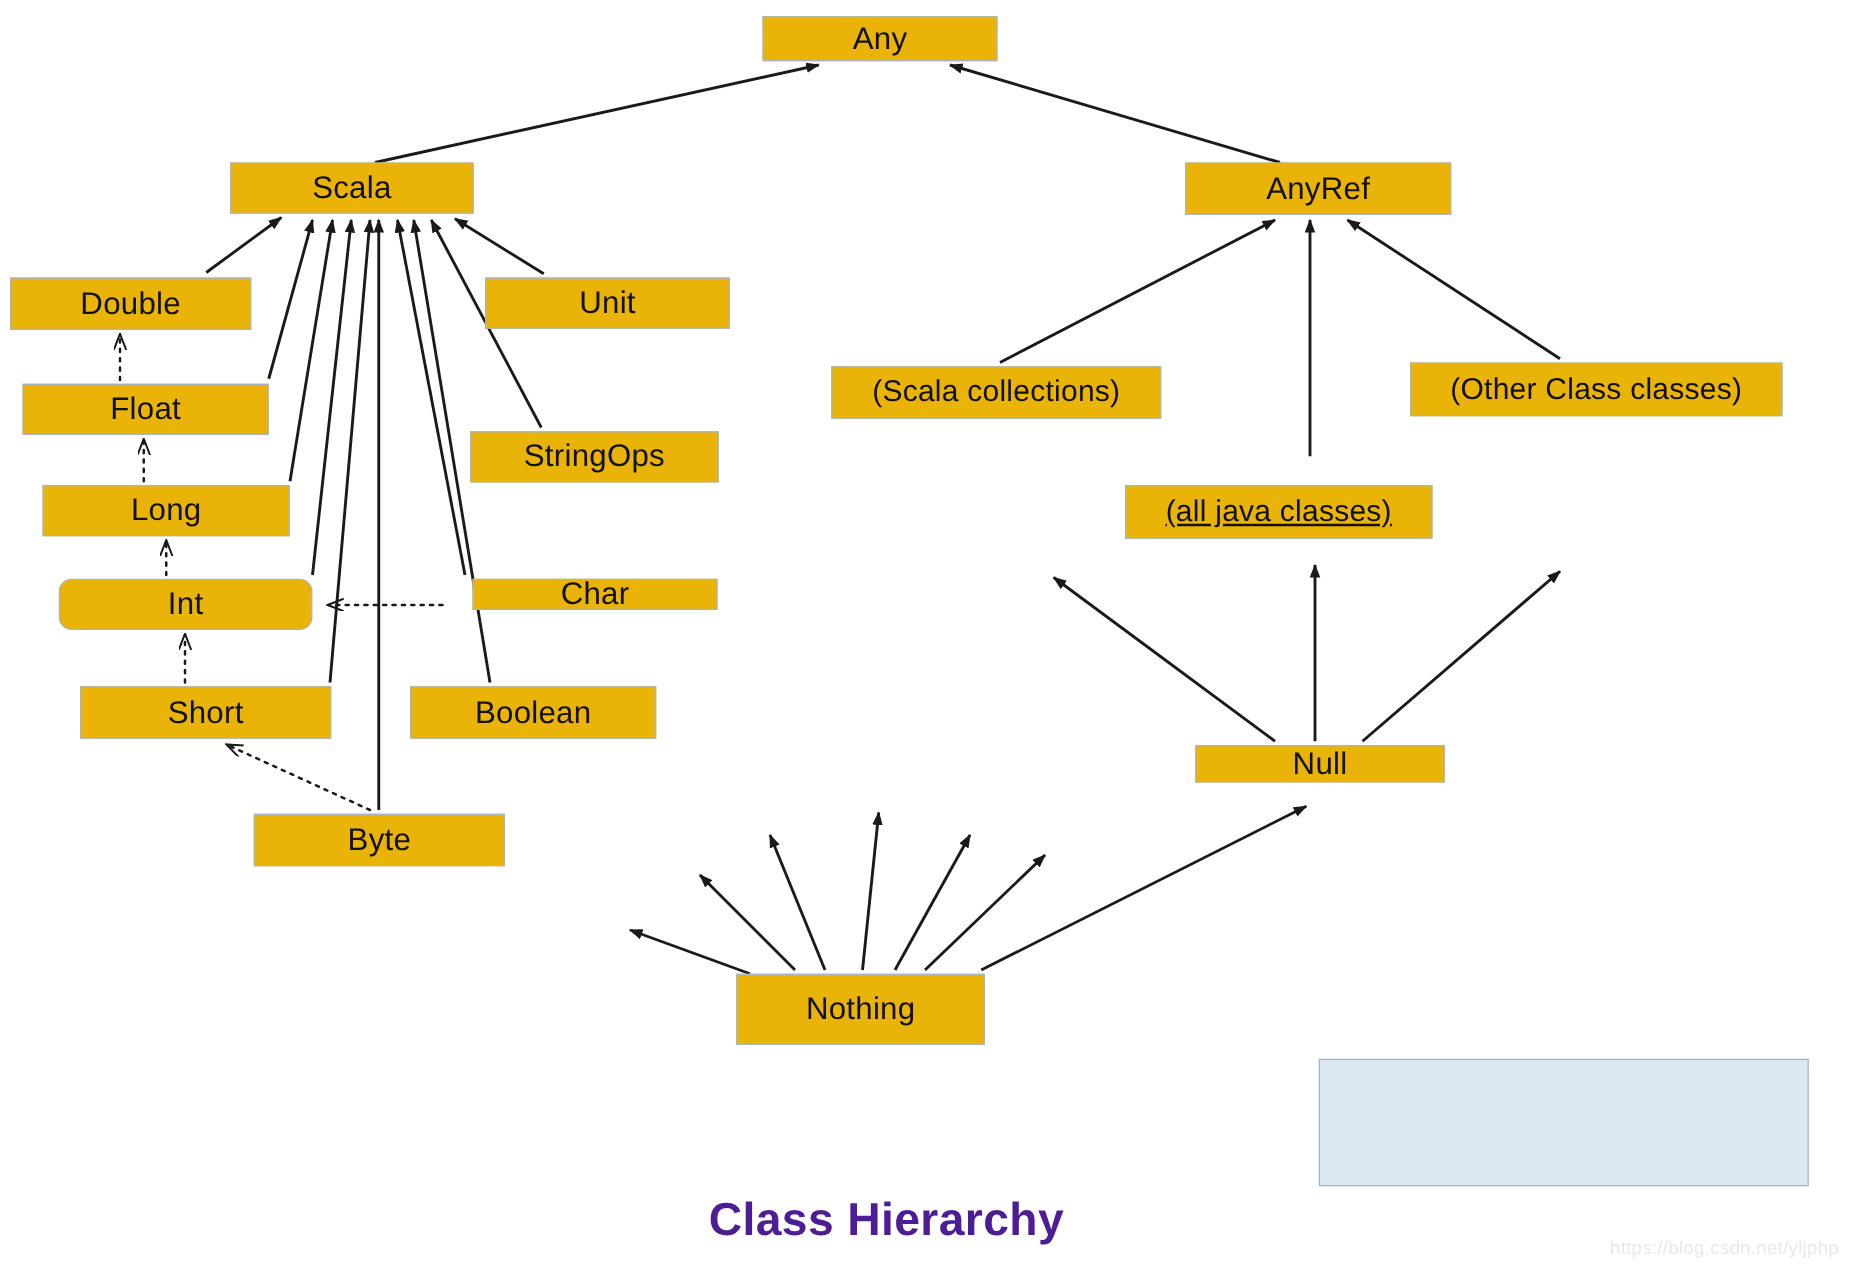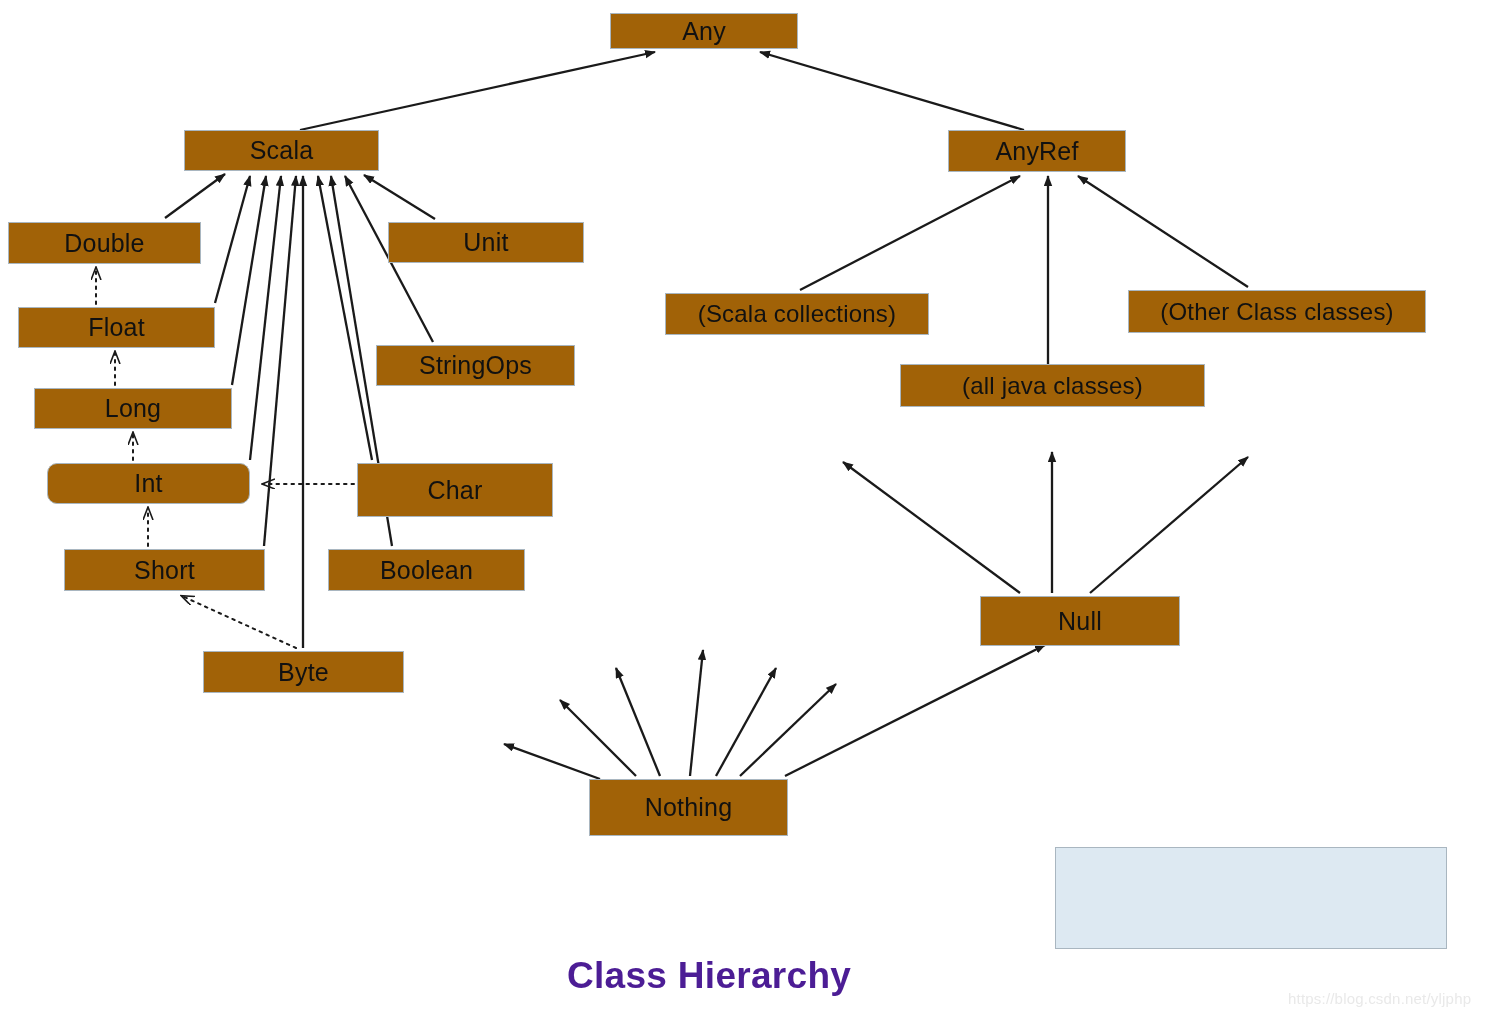--- a/index.html
+++ b/index.html
@@ -21,21 +21,21 @@
     position: absolute;
     left: 0;
     top: 0;
     width: 1486px;
     height: 1016px;
     pointer-events: none;
   }
   .node {
     position: absolute;
     box-sizing: border-box;
-    background: #a16207;
+    background: #eab308;
     border: 1px solid #a9b6c0;
     display: flex;
     align-items: center;
     justify-content: center;
     color: #111111;
     font-size: 25px;
     letter-spacing: 0.2px;
     white-space: nowrap;
     z-index: 5;
   }
@@ -144,35 +144,35 @@
     </g>
 
     <g>
       <line x1="1195" y1="873" x2="1088" y2="873" stroke="#1a1a1a" stroke-width="2.6" marker-end="url(#arrow-legend)"></line>
       <line x1="1180" y1="929" x2="1088" y2="929" stroke="#1a1a1a" stroke-width="2.2" stroke-dasharray="2.5 5" stroke-linecap="round" marker-end="url(#arrow-legend-open)"></line>
     </g>
   </svg>
 
   <div class="node" style="left:610px;  top:13px;  width:188px; height:36px;">Any</div>
   <div class="node" style="left:184px;  top:130px; width:195px; height:41px;">Scala</div>
-  <div class="node" style="left:948px;  top:130px; width:178px; height:42px;">AnyRef</div>
+  <div class="node" style="left:948px;  top:130px; width:213px; height:42px;">AnyRef</div>
   <div class="node" style="left:8px;    top:222px; width:193px; height:42px;">Double</div>
   <div class="node" style="left:388px;  top:222px; width:196px; height:41px;">Unit</div>
   <div class="node" style="left:18px;   top:307px; width:197px; height:41px;">Float</div>
   <div class="node" style="left:376px;  top:345px; width:199px; height:41px;">StringOps</div>
   <div class="node" style="left:34px;   top:388px; width:198px; height:41px;text-align:center;">Long</div>
   <div class="node" style="left:47px;   top:463px; width:203px; height:41px;border-radius:10px;">Int</div>
-  <div class="node" style="left:357px;  top:463px; width:196px; height:54px;">Char</div>
+  <div class="node" style="left:378px;  top:463px; width:196px; height:25px;">Char</div>
   <div class="node" style="left:328px;  top:549px; width:197px; height:42px;">Boolean</div>
   <div class="node" style="left:64px;   top:549px; width:201px; height:42px;">Short</div>
   <div class="node" style="left:203px;  top:651px; width:201px; height:42px;">Byte</div>
   <div class="node small" style="left:665px;  top:293px; width:264px; height:42px;">(Scala collections)</div>
-  <div class="node small" style="left:900px;  top:364px; width:305px; height:43px;">(all java classes)</div>
+  <div class="node small" style="left:900px;  top:388px; width:246px; height:43px;text-decoration:underline;">(all java classes)</div>
   <div class="node small" style="left:1128px; top:290px; width:298px; height:43px;">(Other Class classes)</div>
-  <div class="node" style="left:956px;  top:596px; width:200px; height:50px;margin-left:24px;">Null</div>
+  <div class="node" style="left:956px;  top:596px; width:200px; height:30px;">Null</div>
   <div class="node" style="left:589px;  top:779px; width:199px; height:57px;">Nothing</div>
 
   <div id="legend-box"></div>
   <div class="legend-label" id="legend-subtype-label">Subtype</div>
   <div class="legend-label" id="legend-implicit-label">Implicit Conversion</div>
 
   <div id="title">Class Hierarchy</div>
   <div id="watermark">https://blog.csdn.net/yljphp</div>
 
 </div>

